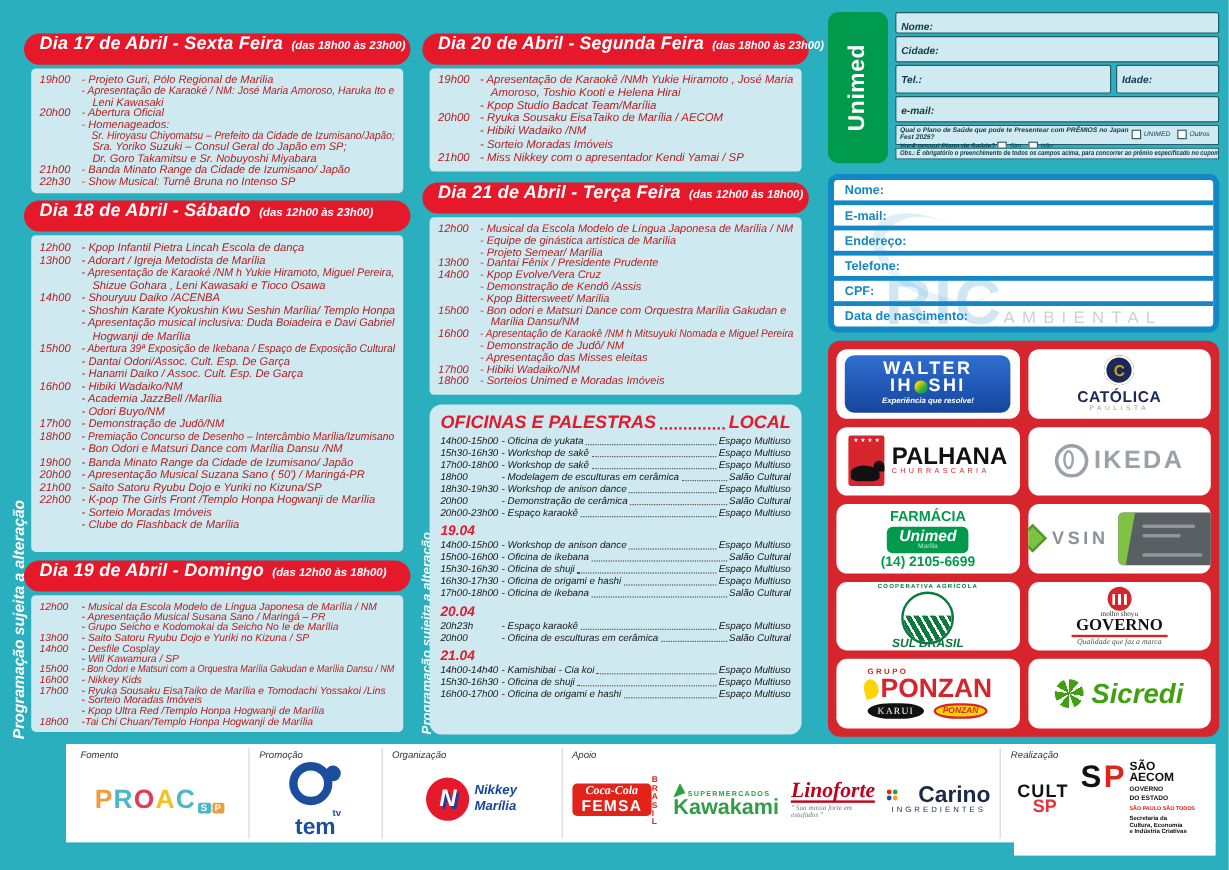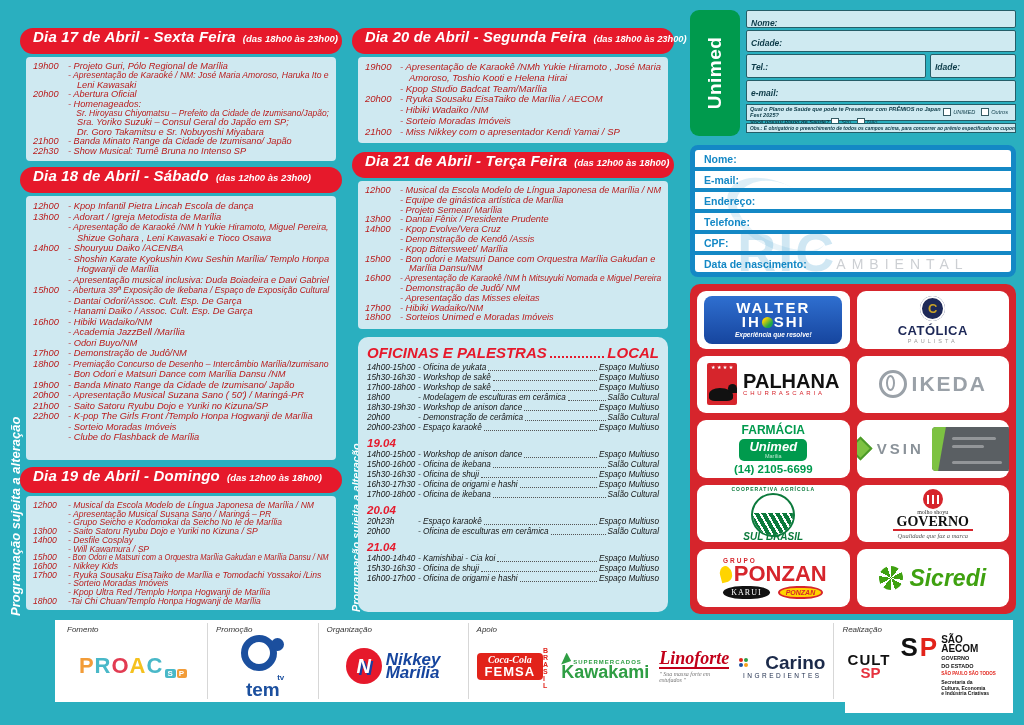--- a/index.html
+++ b/index.html
@@ -157,21 +157,21 @@
   .tvtem{display:flex;flex-direction:column;align-items:center;line-height:10px}
   .tvicon{display:flex;align-items:center}
   .tvring{width:22px;height:22px;border:7px solid #1b4f9e;border-radius:50%;box-sizing:content-box}
   .tvdot{width:13px;height:13px;background:#1b4f9e;border-radius:50%;margin:-18px 0 0 -6px}
   .tvtv{font-size:8px;font-weight:800;color:#1b4f9e;align-self:flex-end;margin-top:2px}
   .tvtem1{font-size:19px;font-weight:800;color:#1b4f9e;line-height:14px}
   .nik{display:flex;align-items:center;gap:4px}
   .nkc{width:36px;height:36px;background:#e6192b;border-radius:50%;display:flex;align-items:center;
        justify-content:center;color:#fff;font-weight:800;font-style:italic;font-size:20px;
        text-shadow:2px 2px 0 #1b3f9e;flex:none}
-  .nktxt{display:flex;flex-direction:column;font-weight:800;font-style:italic;font-size:17px;
+  .nktxt{display:flex;flex-direction:column;font-weight:800;font-style:italic;font-size:11px;
          color:#16459e;line-height:13px}
   .femsa{display:flex;flex-direction:row;align-items:center}
   .femsabox{background:#e2231a;border-radius:4px;padding:2px 8px;display:flex;flex-direction:column;align-items:center}
   .cocacola{font-family:"Liberation Serif",serif;font-style:italic;font-weight:700;color:#fff;font-size:10px;line-height:10px}
   .femsatxt{color:#fff;font-weight:800;font-size:13px;letter-spacing:1px;line-height:13px}
   .femsabrasil{color:#e2231a;font-size:7px;letter-spacing:3px;margin-top:3px;font-weight:700}
   .kwk{display:flex;flex-direction:column;align-items:flex-start}
   .kwkrow{display:flex;align-items:flex-end;gap:2px}
   .kwkleaf{width:10px;height:12px;background:#2f9e44;clip-path:polygon(0 100%,55% 0,100% 70%)}
   .kwktop{font-size:6px;color:#2f9e44;letter-spacing:1px;font-weight:700}
@@ -275,27 +275,27 @@
         <span class="dtxt"><span class="fitspan">Shizue Gohara , Leni Kawasaki  e  Tioco Osawa</span></span>
       </div>
       <div class="drow">
         <span class="dtime">14h00</span>
         <span class="dtxt"><span class="fitspan">- Shouryuu Daiko /ACENBA</span></span>
       </div>
       <div class="drow">
         <span class="dtime"></span>
         <span class="dtxt"><span class="fitspan" style="transform: scaleX(0.996183);">- Shoshin Karate Kyokushin Kwu Seshin Marília/ Templo Honpa</span></span>
       </div>
+      <div class="drow">
+        <span class="dtime"></span>
+        <span class="dtxt"><span class="fitspan" style="transform: scaleX(0.981203);">- Apresentação musical  inclusiva: Duda Boiadeira e Davi Gabriel</span></span>
+      </div>
       <div class="drow ind">
         <span class="dtime"></span>
         <span class="dtxt"><span class="fitspan">Hogwanji de Marília</span></span>
-      </div>
-      <div class="drow">
-        <span class="dtime"></span>
-        <span class="dtxt"><span class="fitspan" style="transform: scaleX(0.981203);">- Apresentação musical  inclusiva: Duda Boiadeira e Davi Gabriel</span></span>
       </div>
       <div class="drow">
         <span class="dtime">15h00</span>
         <span class="dtxt"><span class="fitspan" style="transform: scaleX(0.922261);">- Abertura 39ª Exposição de Ikebana / Espaço de Exposição Cultural</span></span>
       </div>
       <div class="drow">
         <span class="dtime"></span>
         <span class="dtxt"><span class="fitspan">- Dantai Odori/Assoc. Cult. Esp. De Garça</span></span>
       </div>
       <div class="drow">

